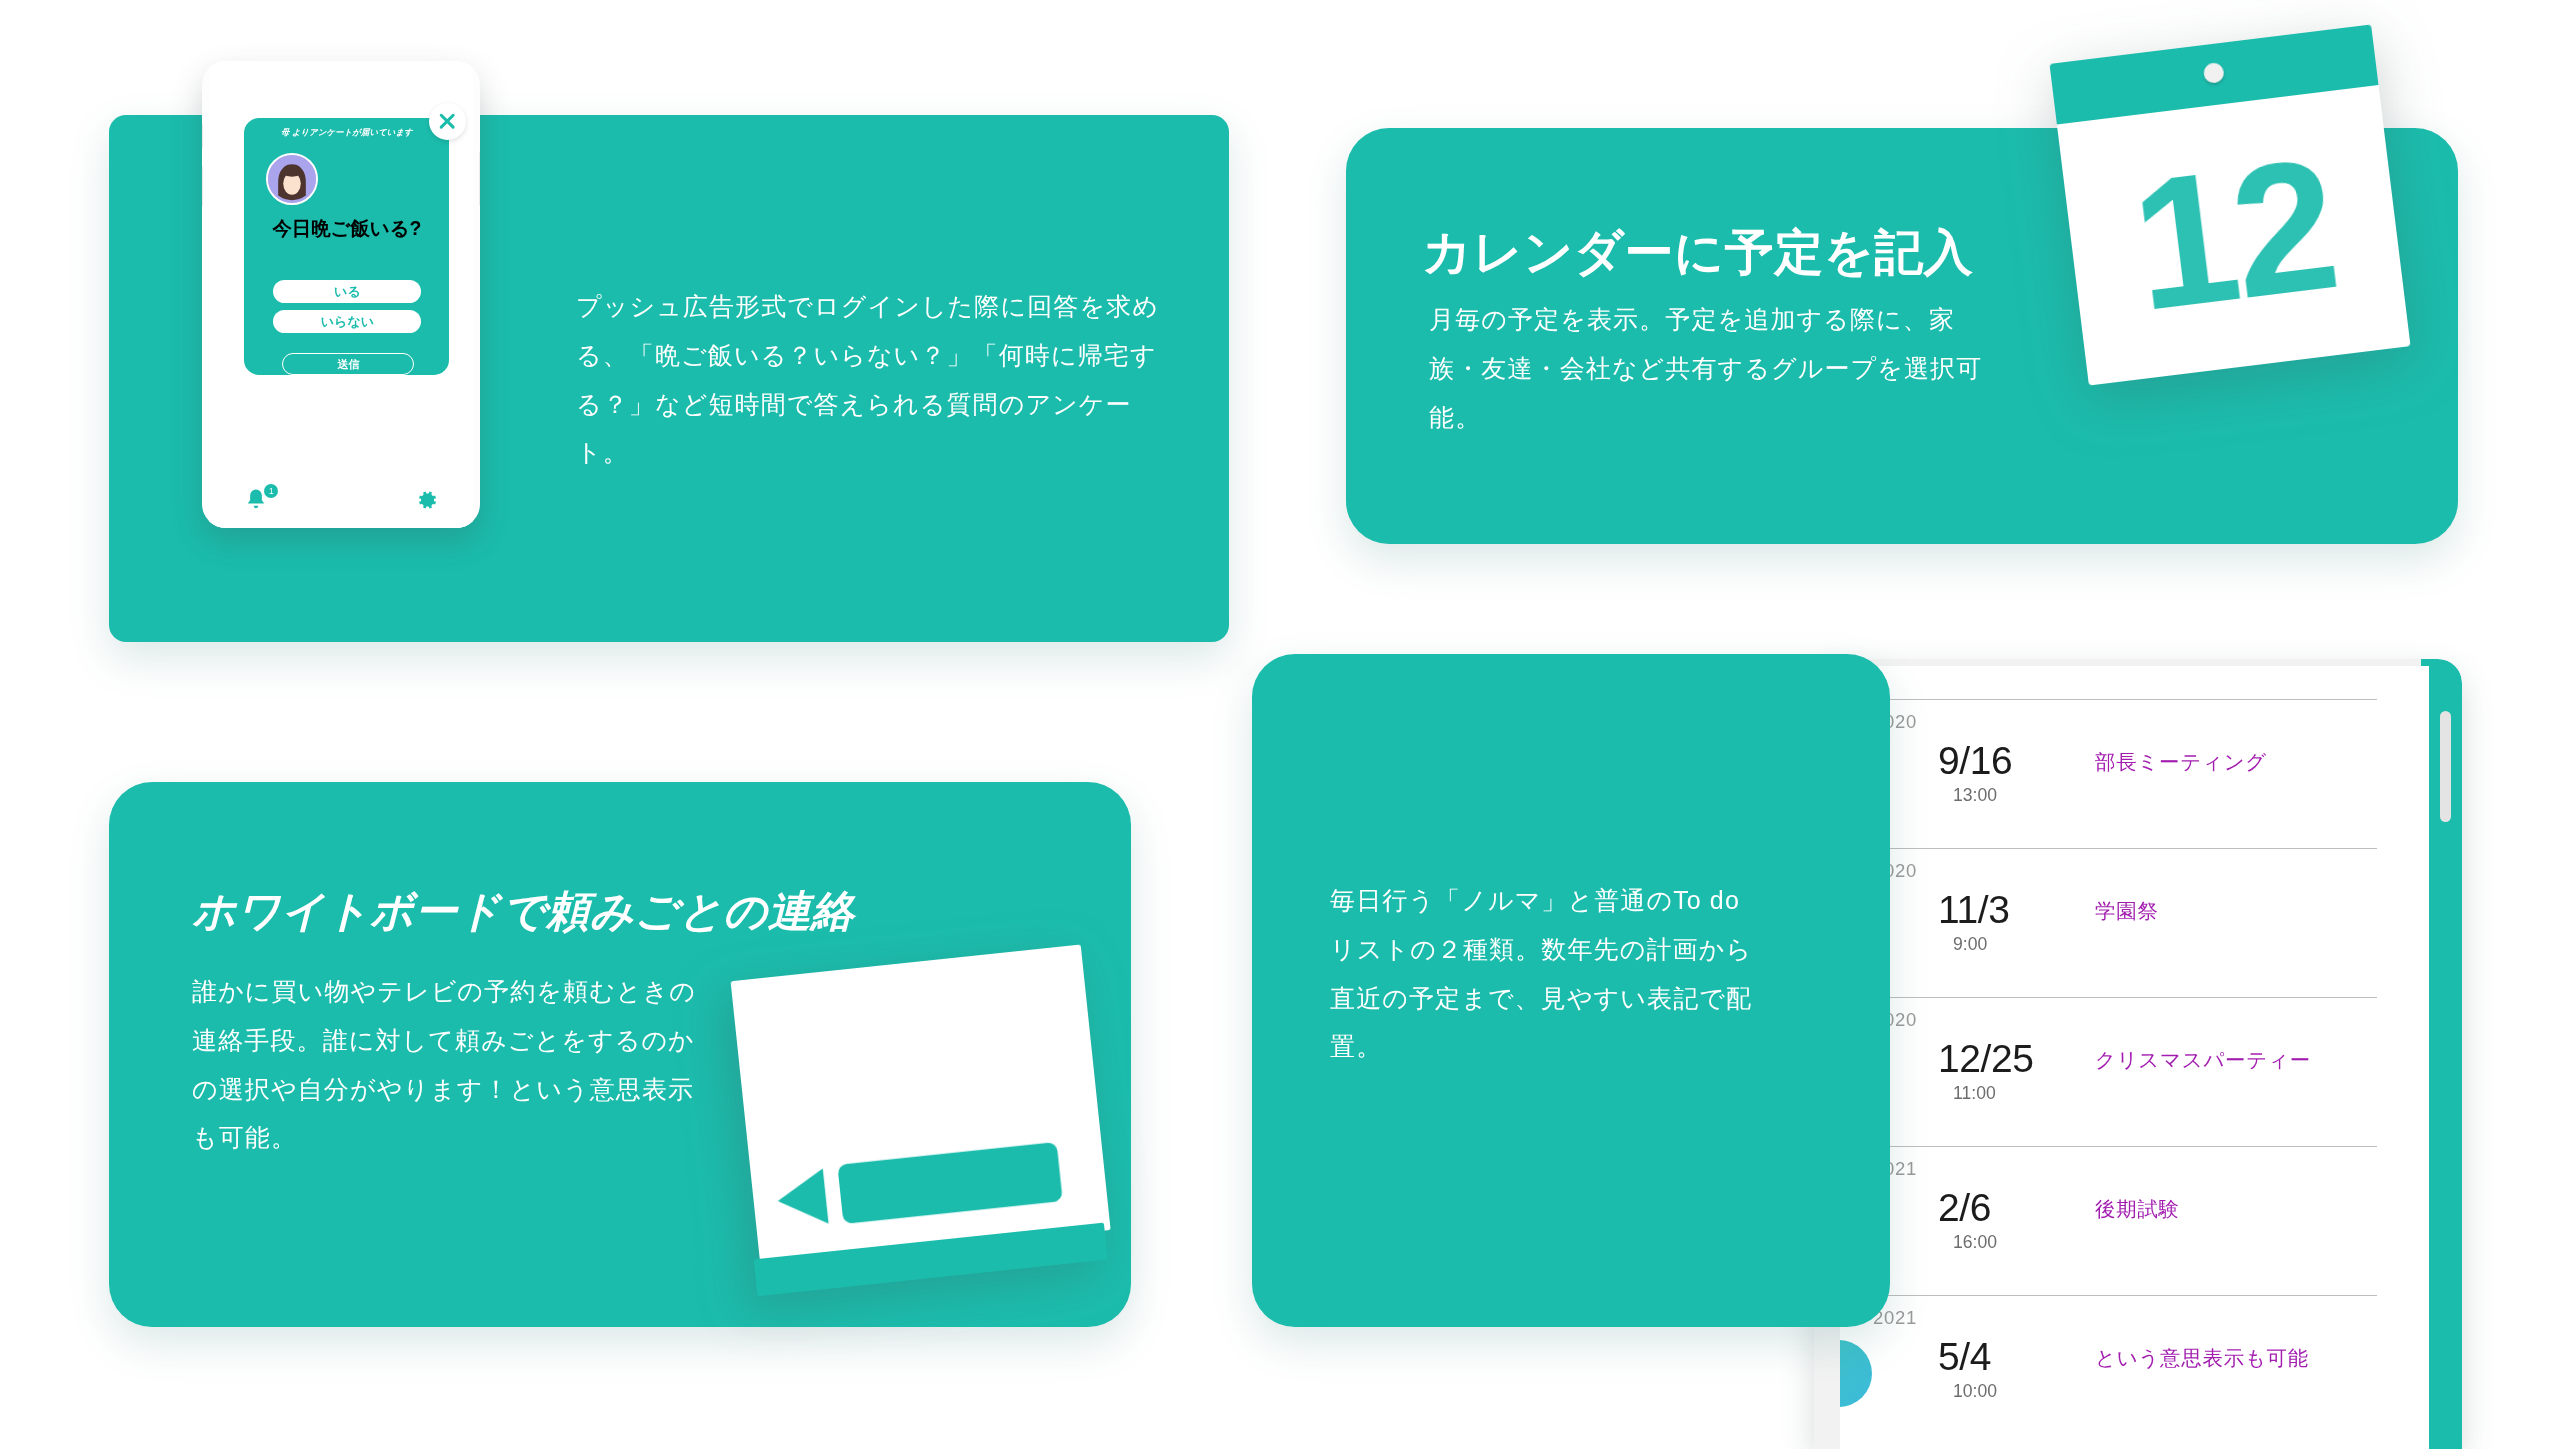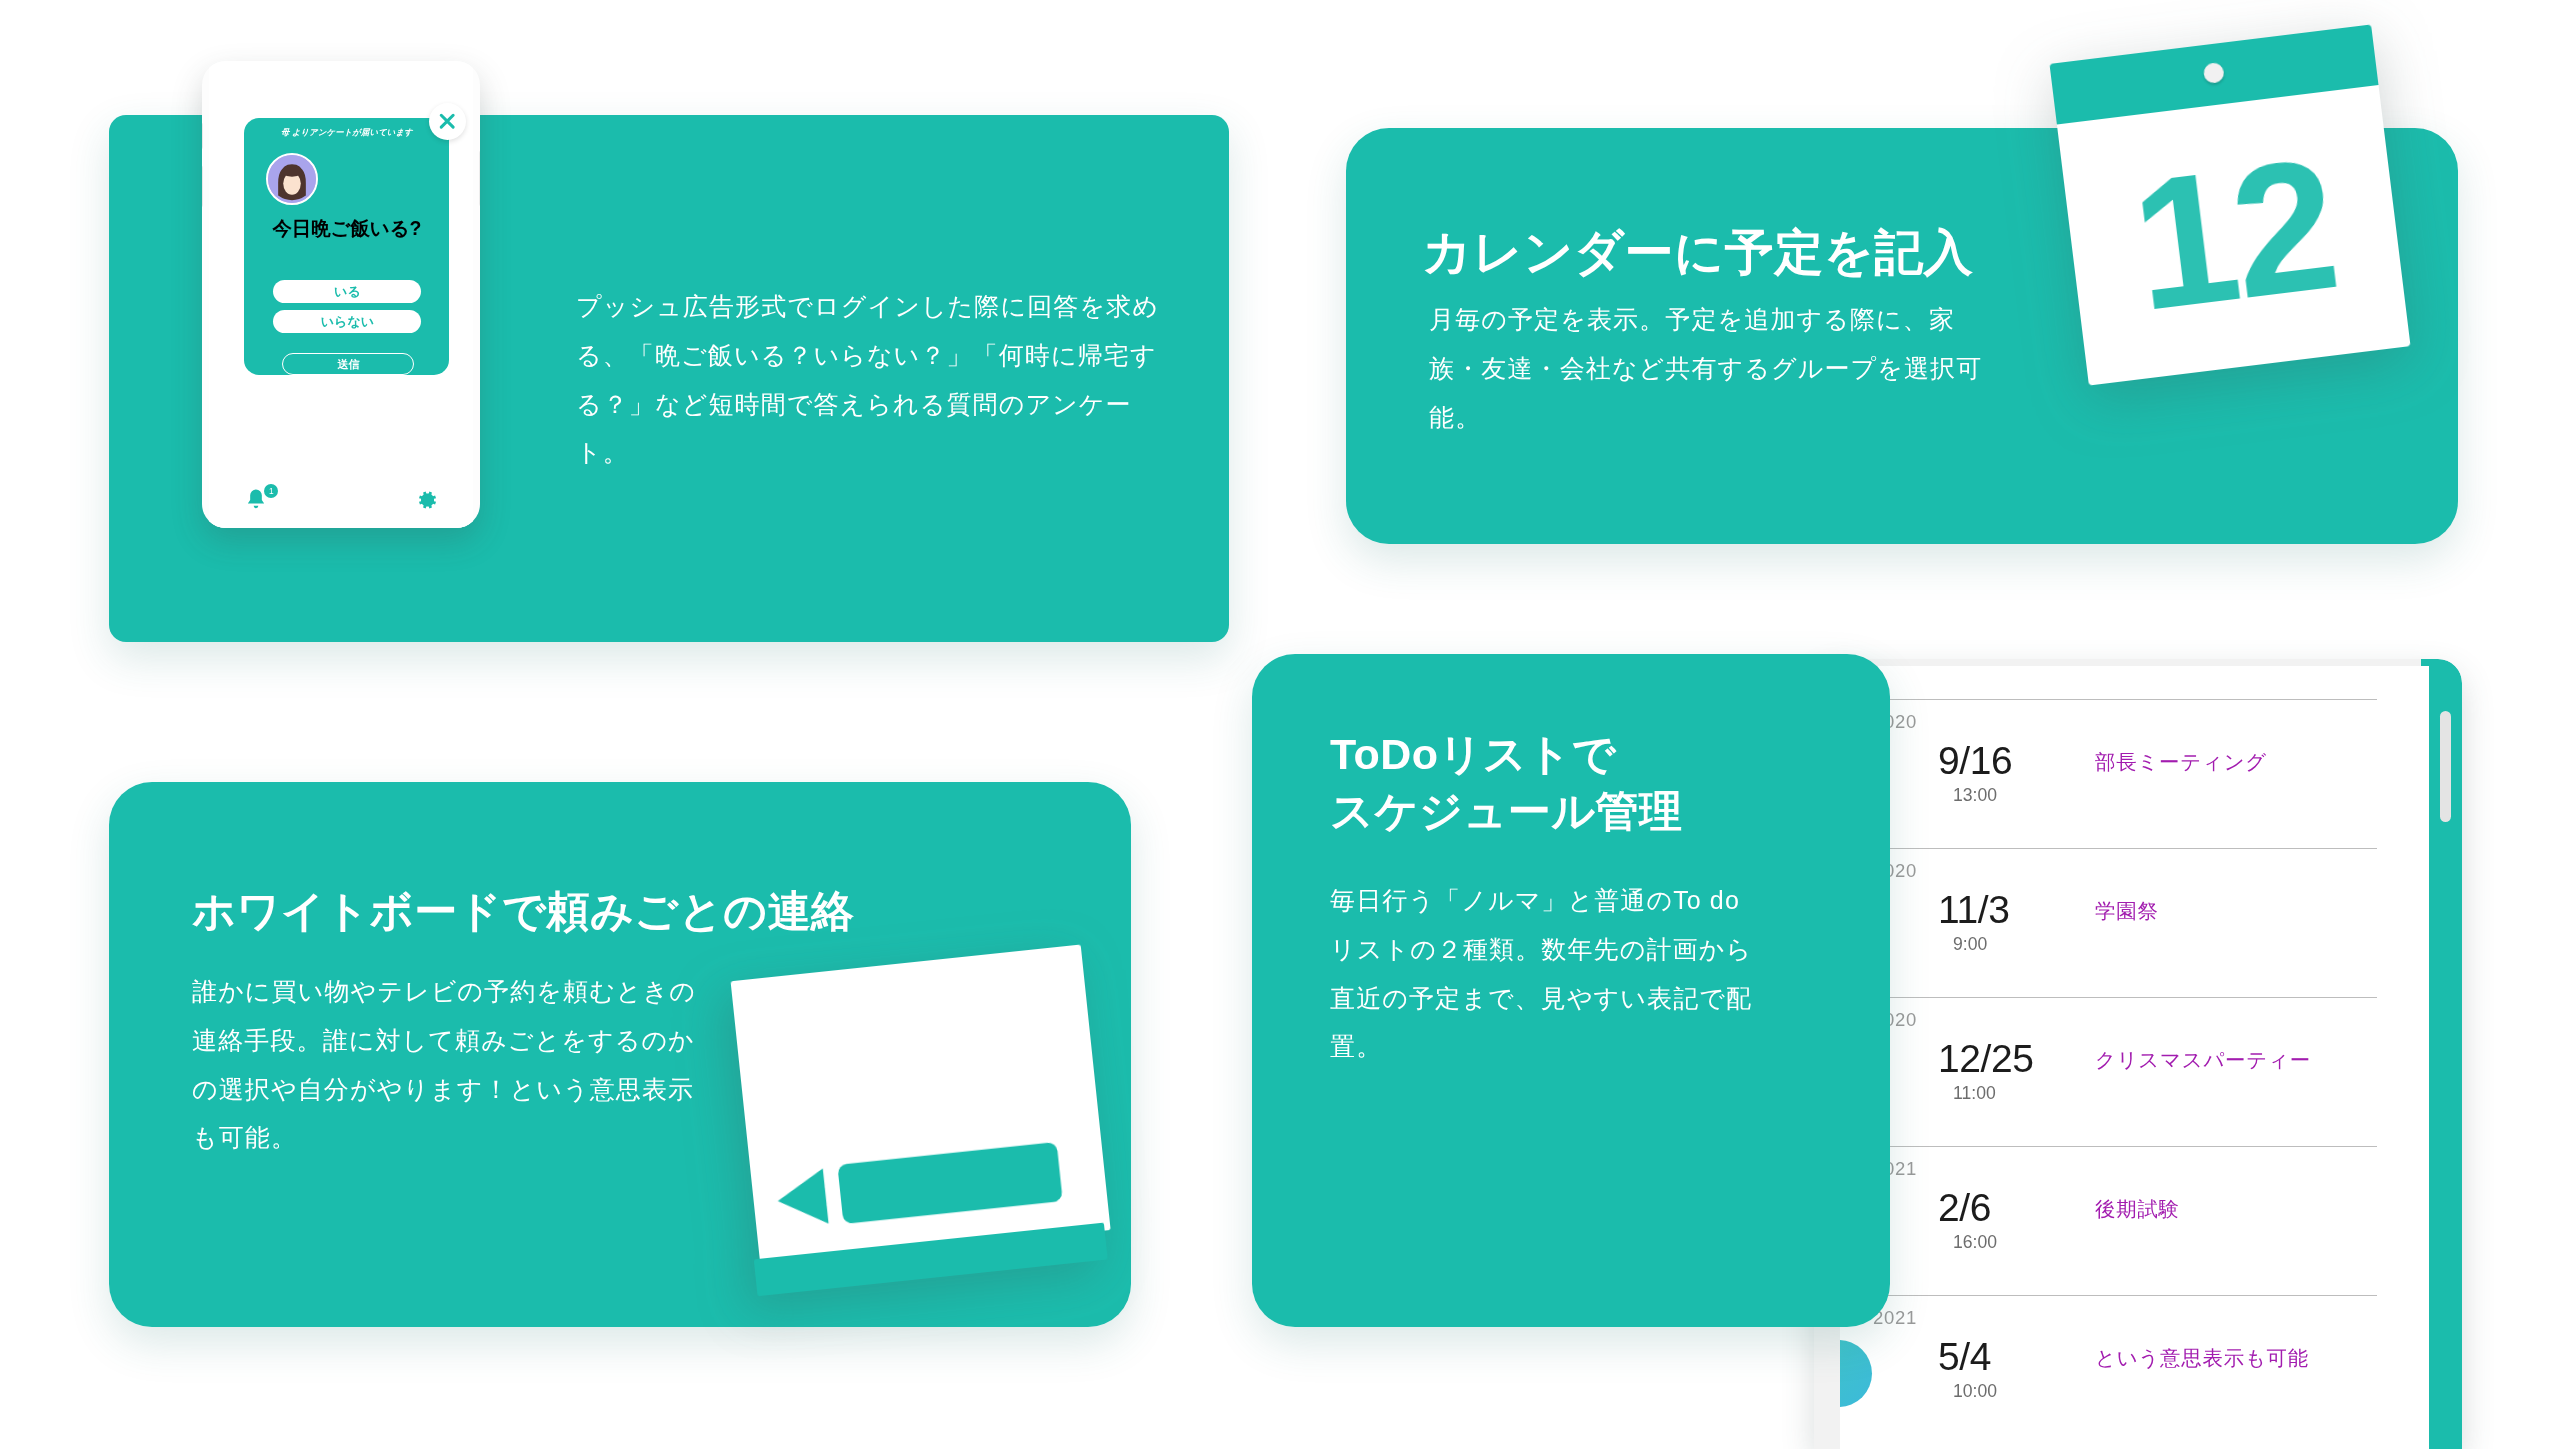--- a/index.html
+++ b/index.html
@@ -111,21 +111,21 @@
     background:#f1f1f1;box-shadow:0 1.9px 2.8px rgba(0,0,0,.18);
   }
   .cal-body{
     position:absolute;left:0;top:61px;width:100%;height:263px;background:#fff;border-radius:0 0 3.7px 3.7px;
     display:flex;align-items:center;justify-content:center;
   }
   .cal-num{color:#2CC1B2;font-size:185px;font-weight:700;line-height:1;letter-spacing:-.02em;}
 
   
   #card-whiteboard{left:109px;top:782px;width:1022px;height:545px;}
-  #card-whiteboard .card-title{position:absolute;left:83px;top:102px;font-size:43px;}
+  #card-whiteboard .card-title{position:absolute;left:83px;top:102px;font-size:43px;font-style:italic;}
   #card-whiteboard .card-body{position:absolute;left:83px;top:185px;width:518px;font-size:25px;}
   .wb-graphic{
     position:absolute;left:638px;top:180px;width:352px;height:333px;
     transform:rotate(-6deg);
     filter:drop-shadow(-11px 13px 24px rgba(60,80,80,.25));
   }
   .wb-board{position:absolute;left:0;top:0;width:100%;height:287px;background:#fff;border-radius:2.8px;}
   .wb-tray{position:absolute;left:-5.6px;top:279px;width:100%;height:37px;background:#1BBCAC;border-radius:1.9px;}
   .wb-pencil{position:absolute;left:24px;top:190px;width:289px;height:67px;}
 
@@ -286,21 +286,17 @@
           <span class="sched-date">5/4</span>
           <span class="sched-time">10:00</span>
           <span class="sched-label">という意思表示も可能</span>
         </div>
       </div>
     </div>
     <div class="tablet-edge"></div>
   </div>
 
   <div class="card" id="card-todo">
-    <div class="card-title">
-      <span>ToDoリストで</span><br>
-      <span>スケジュール管理</span>
-    </div>
     <div class="card-body">毎日行う「ノルマ」と普通のTo doリストの２種類。数年先の計画から直近の予定まで、見やすい表記で配置。</div>
   </div>
 
 </div>
 
 
 </body></html>

